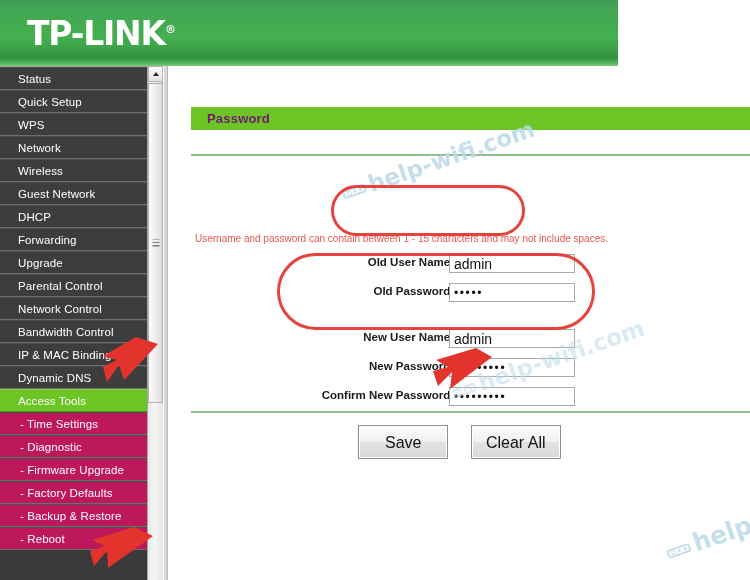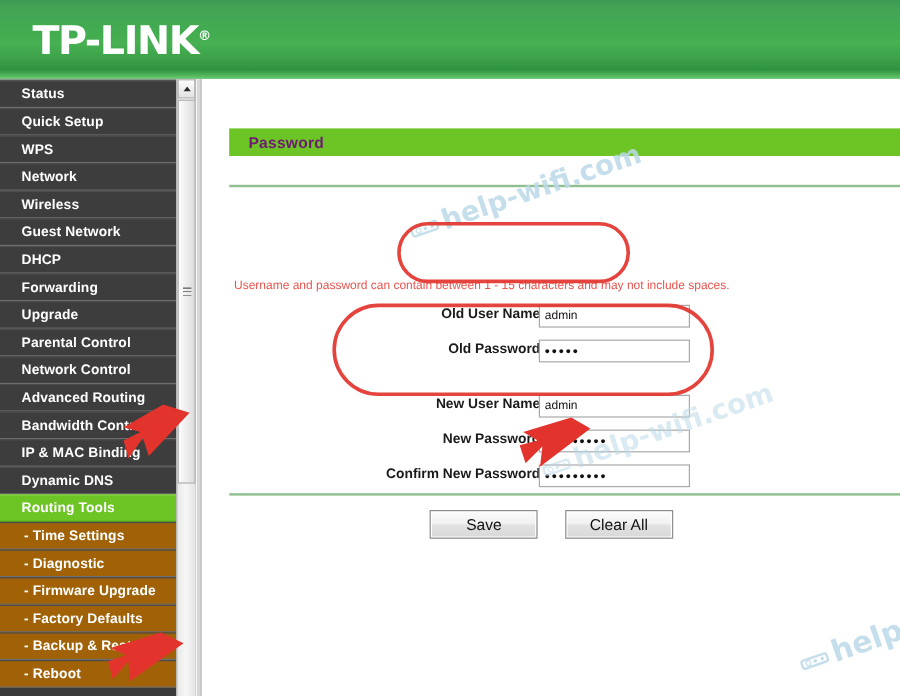--- a/index.html
+++ b/index.html
@@ -16,21 +16,21 @@
     position: relative;
     width: 750px;
     height: 580px;
     overflow: hidden;
   }
 
   
   .header {
     position: absolute;
     top: 0; left: 0;
-    width: 750px;
+    width: 618px;
     height: 66px;
     background: linear-gradient(to bottom,
         #1f8a3b 0%,
         #2f9c44 12%,
         #3faa4d 38%,
         #46b052 55%,
         #3ea34a 72%,
         #2e9240 88%,
         #56b95f 96%,
         #7cc97f 100%);
@@ -78,31 +78,31 @@
     border-top: 1px solid #9aa39a;
     overflow: hidden;
   }
   .menu-item {
     position: relative;
     height: 23px;
     line-height: 22px;
     padding-left: 18px;
     color: #ffffff;
     font-size: 11.5px;
-    font-weight: bold;
+    font-weight: normal;
     background: #3d3d3d;
     border-bottom: 1px solid #6e6e6e;
     border-top: 1px solid #4d4d4d;
     white-space: nowrap;
     overflow: hidden;
     letter-spacing: .1px;
   }
   .menu-item.sub {
     padding-left: 20px;
-    background: #a16207;
+    background: #be185d;
   }
   .menu-item.active {
     background: #6cc425;
     color: #ffffff;
     border-top: 1px solid #8ad84a;
     border-bottom: 1px solid #4e9b18;
   }
 
   
   .sb-scroll {
@@ -224,21 +224,21 @@
     white-space: nowrap;
   }
   .finput {
     position: absolute;
     left: 280px;
     top: 0;
     width: 126px;
     height: 19px;
     border: 1px solid #a9a9a9;
     background: #ffffff;
-    font-size: 10px;
+    font-size: 14px;
     font-family: "Liberation Sans", sans-serif;
     color: #111;
     padding: 0 4px;
     line-height: 17px;
   }
   .finput.pw {
     letter-spacing: 1.6px;
     font-size: 12px;
   }
   .gap { height: 17px; }
@@ -246,25 +246,25 @@
   
   .btn-row {
     position: absolute;
     top: 359px; left: 0;
     width: 581px;
     text-align: center;
   }
   .btn {
     display: inline-block;
     min-width: 90px;
-    height: 24px;
+    height: 34px;
     line-height: 19px;
     margin: 0 9px;
     padding: 0 8px;
-    font-size: 13px;
+    font-size: 16px;
     font-family: "Liberation Sans", sans-serif;
     color: #111;
     text-align: center;
     background: linear-gradient(to bottom, #fbfbfb 0%, #f1f1f1 48%, #e2e2e2 52%, #d8d8d8 100%);
     border: 1px solid #8e8e8e;
     box-shadow: inset 0 0 0 1px #fff;
     cursor: pointer;
   }
 
   
@@ -343,25 +343,24 @@
         <div class="menu-item">Quick Setup</div>
         <div class="menu-item">WPS</div>
         <div class="menu-item">Network</div>
         <div class="menu-item">Wireless</div>
         <div class="menu-item">Guest Network</div>
         <div class="menu-item">DHCP</div>
         <div class="menu-item">Forwarding</div>
         <div class="menu-item">Upgrade</div>
         <div class="menu-item">Parental Control</div>
         <div class="menu-item">Network Control</div>
-        <div class="menu-item">Advanced Routing</div>
         <div class="menu-item">Bandwidth Control</div>
         <div class="menu-item">IP &amp; MAC Binding</div>
         <div class="menu-item">Dynamic DNS</div>
-        <div class="menu-item active">Routing Tools</div>
+        <div class="menu-item active">Access Tools</div>
         <div class="menu-item sub">- Time Settings</div>
         <div class="menu-item sub">- Diagnostic</div>
         <div class="menu-item sub">- Firmware Upgrade</div>
         <div class="menu-item sub">- Factory Defaults</div>
         <div class="menu-item sub">- Backup &amp; Restore</div>
         <div class="menu-item sub">- Reboot</div>
       </nav>
 
     <div class="sb-scroll">
       <div class="sb-btn up">

